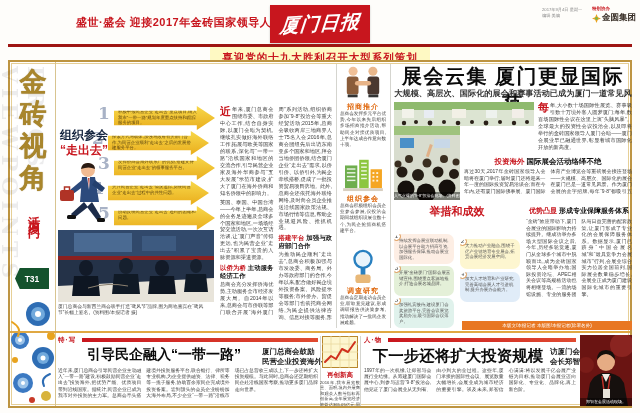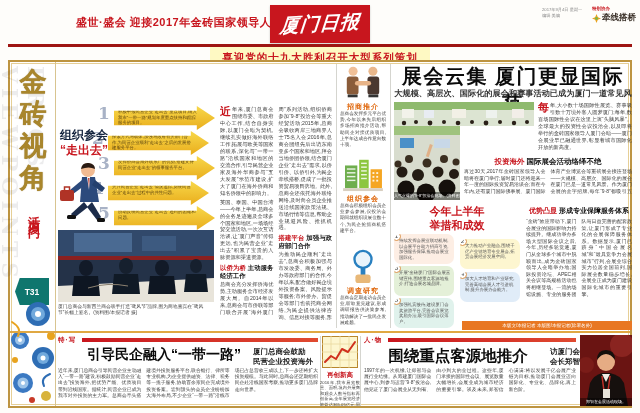--- a/index.html
+++ b/index.html
@@ -49,35 +49,35 @@
   <div class="abs" style="left:542px;top:7px;width:48px;font-size:4.2px;color:#888;line-height:1.5;">
     <div>2017年9月4日 星期一</div>
     <div>编辑 美编</div>
   </div>
   <div class="abs" style="left:592px;top:6px;width:44px;display:flex;align-items:center;gap:1px;flex-wrap:wrap;">
     <span style="font-size:4.5px;color:#c8161e;font-weight:bold;width:100%;text-align:left;">特别协办</span>
     <svg width="9" height="9" viewBox="0 0 10 10">
         <path d="M5 0 L6.5 3.5 L10 5 L6.5 6.5 L5 10 L3.5 6.5 L0 5 L3.5 3.5 Z" fill="#e8a31e"></path>
         <circle cx="5" cy="5" r="1.6" fill="#7ab648"></circle>
       </svg>
-    <span style="font-size:8.5px;font-weight:bold;color:#3a3028;">牵线搭桥</span>
+    <span style="font-size:8.5px;font-weight:bold;color:#3a3028;">金圆集团</span>
   </div>
 
   <div class="abs frame" style="left:8px;top:60px;width:624px;height:348px;background:#fff;"></div>
 
   <div class="abs wm" style="left:-3px;top:66px;height:330px;overflow:hidden;">BRICS VIEWPOINTS</div>
   <div class="abs" style="left:10px;top:62px;width:46px;height:344px;border-right:1px solid #d8c490;">
     <div class="abs" style="left:0;top:4px;width:46px;">
       <div class="goldchar">金</div>
       <div class="goldchar">砖</div>
       <div class="goldchar">视</div>
       <div class="goldchar">角</div>
     </div>
     <div class="abs vert" style="left:15px;top:144px;font-size:12.5px;font-weight:bold;color:#c8161e;letter-spacing:3px;">活力厦门</div>
-    <div class="abs" style="left:5px;top:216px;width:34px;height:27px;background:#0f766e;color:#fff;font-size:8.5px;font-weight:bold;display:flex;align-items:center;justify-content:center;clip-path:polygon(0 50%,14% 0,100% 0,100% 100%,14% 100%);">T31</div>
+    <div class="abs" style="left:5px;top:206px;width:34px;height:21px;background:#14532d;color:#fff;font-size:8.5px;font-weight:bold;display:flex;align-items:center;justify-content:center;clip-path:polygon(0 50%,14% 0,100% 0,100% 100%,14% 100%);">T31</div>
     <svg class="abs" style="left:0;bottom:0;" width="45" height="118" viewBox="0 0 45 118">
       <g fill="none" stroke-linecap="round">
         <circle cx="28" cy="26" r="12" fill="#2e6db4"></circle>
           <circle cx="28" cy="26" r="7" fill="#71a9dc"></circle>
           <circle cx="28" cy="26" r="3" fill="#fff"></circle>
         <circle cx="10" cy="52" r="9" fill="#3b79c2"></circle>
           <circle cx="10" cy="52" r="5" fill="#9cc3e8"></circle>
           <circle cx="10" cy="52" r="2" fill="#fff"></circle>
         <circle cx="33" cy="70" r="11" fill="#2e6db4"></circle>
           <circle cx="33" cy="70" r="6" fill="#71a9dc"></circle>
@@ -262,21 +262,20 @@
   <div class="abs jt" style="left:538px;top:102px;width:94px;height:52px;font-size:5.2px;line-height:1.34;overflow:hidden;">
     <span class="dropcap">每</span><span>年,大小数十场国际性展览、赛事吸引数十万境外客人圆梦厦门;每年,数百场国际性会议在这里上演“头脑风暴”。全球最大的投资性会议投洽会,以及即将举行的金砖国家领导人厦门会晤——厦门会展业早已融通世界,彰显着城市国际化开放的新高度。</span>
   </div>
 
   <div class="abs subhead" style="left:464px;top:157px;width:168px;text-align:center;font-size:7.5px;margin:0;">
     <span class="red">投资海外</span> <span>国际展会活动络绎不绝</span>
   </div>
   <div class="abs jt cols2" style="left:464px;top:168px;width:168px;height:32px;font-size:5px;line-height:1.3;overflow:hidden;">再过30天,2017年金砖国家领导人会晤将在厦门举行;届时厦门还将迎来一年一度的国际投资贸易洽谈会;而在今年内,还有厦门国际佛事展、厦门国际体育产业博览会等重磅展会接连登场——大规模、高层次、国际化的展会在厦门已是一道常见风景。作为厦门会展的金字招牌,每年“9·8”都吸引五大洲120多个国家和地区的客商云集厦门,会展业已成为世界了解厦门的“金名片”。</div>
 
   <div class="abs" style="left:394px;top:204px;width:126px;text-align:center;color:#c8161e;font-weight:bold;font-size:11px;line-height:1.3;">
-    <div>今年上半年</div>
     <div>举措和成效</div>
   </div>
 
   <div class="abs" style="left:394px;top:234px;width:128px;height:94px;">
     <div class="bubble" style="left: 0px; top: 0px; background-color: rgb(253, 238, 228);"><span class="bubbleno">1</span><span>持续发挥会展业联动机制,以会展平台助力招商引资,加强服务保障,推动会展业国际化。</span></div>
     <div class="bubble" style="left: 66px; top: 5px; background-color: rgb(253, 246, 208);"><span class="bubbleno">2</span><span>大力推动产业融合,围绕千亿产业链培育专业展会,拓宽会展经济发展空间。</span></div>
     <div class="bubble" style="left: 0px; top: 32px; background-color: rgb(228, 240, 216);"><span class="bubbleno">3</span><span>开展“金砖厦门”国际会展营销宣传,围绕重点客源地推介,打造会展名城品牌。</span></div>
     <div class="bubble" style="left: 66px; top: 38px; background-color: rgb(224, 236, 248);"><span class="bubbleno">4</span><span>加大人才培育和产业研究,完善高端会展人才引进机制,提升办展办会能力。</span></div>
     <div class="bubble" style="left: 0px; top: 64px; background-color: rgb(224, 242, 236);"><span class="bubbleno">5</span><span>加强礼宾接待,建设厦门会奖旅游平台,完善会议展览奖励办法,吸引国际会议落户。</span></div>
   </div>
@@ -286,21 +285,21 @@
   </div>
   <div class="abs jt cols2" style="left:526px;top:218px;width:106px;height:100px;font-size:5px;line-height:1.32;overflow:hidden;">“金砖”效应带动下,厦门会展业的国际影响力持续提升。继成功举办多场大型国际会议之后,今年,历经多轮竞逐,厦门从全球多个城市中脱颖而出,成为金砖国家领导人会晤举办地;国际投资论坛、APEC相关会议等高规格活动也将相继登场。一流的场馆设施、专业的服务团队与日益完善的配套政策,让厦门形成了专业化的会展保障服务体系。数据显示,厦门已跻身“中国会展名城”和“最具竞争力会展城市”行列,会展业综合实力位居全国前列,国际展会数量稳步增长,会展业正成为厦门建设国际化城市的重要引擎。</div>
 
   <div class="abs" style="left:462px;top:321px;width:170px;height:9px;background:#e87722;color:#fff;font-size:4.6px;line-height:9px;text-align:center;white-space:nowrap;overflow:hidden;">本版文/本报记者 本版图/本报记者(除署名外)</div>
 
   <div class="abs" style="left:10px;top:331px;width:620px;height:2px;background:#e0a843;"></div>
 
   <div class="abs tag" style="left:58px;top:336px;">特·写</div>
   <div class="abs tagbar" style="left:82px;top:338px;width:236px;"></div>
   <div class="abs hl" style="left:62px;top:346px;width:204px;font-size:14px;letter-spacing:0;">引导民企融入“一带一路”</div>
-  <div class="abs deck" style="left:253px;top:347px;width:66px;">
+  <div class="abs deck" style="left:262px;top:347px;width:66px;">
     <div>厦门总商会鼓励</div>
     <div>民营企业投资海外</div>
   </div>
   <div class="abs jt cols3" style="left:58px;top:368px;width:260px;height:38px;font-size:4.8px;line-height:1.3;overflow:hidden;">近年来,厦门总商会引导民营企业主动融入“一带一路”建设,积极鼓励民营企业“走出去”投资海外,把优势产能、优质项目带到沿线国家。据统计,民营企业已成为我市对外投资的主力军。总商会牵头搭建境外投资服务平台,联合银行、律所等专业机构,为企业提供融资、法律、税务等一揽子服务,协助百余家民企完成境外投资备案。尝到甜头的会员企业纷纷加大海外布局,不少企业“一带一路”沿线市场已占总营收三成以上,下一步还将扩大投资规模。与此同时,总商会还定期组织民企赴沿线国家考察,推动更多厦门品牌走向世界。</div>
 
   <div class="abs vline" style="left:320px;top:336px;height:70px;"></div>
   <div class="abs vline" style="left:360px;top:336px;height:70px;"></div>
 
   <svg class="abs" style="left:322px;top:336px;" width="36" height="32" viewBox="0 0 36 32">
     <rect x="0.5" y="0.5" width="35" height="31" fill="#fdf6cf" stroke="#b8872e"></rect>
@@ -312,21 +311,21 @@
         <line x1="18" y1="0" x2="18" y2="32"></line>
         <line x1="27" y1="0" x2="27" y2="32"></line>
       </g>
     <polyline points="3,26 9,20 14,23 20,13 26,16 33,6" fill="none" stroke="#d0301e" stroke-width="2" stroke-linejoin="round" stroke-linecap="round"></polyline>
   </svg>
   <div class="abs" style="left:318px;top:371px;width:44px;text-align:center;font-size:6.5px;font-weight:bold;color:#c8161e;">再创新高</div>
   <div class="abs jt" style="left:320px;top:380px;width:40px;height:26px;font-size:4.2px;line-height:1.3;overflow:hidden;">2016年,我市展览数量、面积,境内外展商和观众人数等指标再创新高,全年展览经济效益达365.05亿元,同比增长14.3%。</div>
 
   <div class="abs tag" style="left:364px;top:336px;">人·物</div>
   <div class="abs tagbar" style="left:388px;top:338px;width:188px;"></div>
-  <div class="abs hl" style="left:368px;top:346px;width:180px;font-size:15.5px;letter-spacing:0;">围绕重点客源地推介</div>
+  <div class="abs hl" style="left:368px;top:346px;width:180px;font-size:15.5px;letter-spacing:0;">下一步还将扩大投资规模</div>
   <div class="abs deck" style="left:550px;top:347px;width:58px;">
     <div>访厦门会展协会</div>
     <div>会长郑智</div>
   </div>
   <div class="abs jt cols3" style="left:364px;top:368px;width:212px;height:38px;font-size:4.8px;line-height:1.3;overflow:hidden;">1997年的一次机缘,让郑智与会展行业结缘。从筹建厦门国际会展中心,到参与运营“9·8”投洽会,他见证了厦门会展业从无到有、由小到大的全过程。这些年,厦门承接的国际性会议、展览数量大幅增长,会展业成为城市经济的重要引擎。谈及未来,郑智信心满满:将以发展千亿会展产业链为目标,推动厦门会展业迈向国际化、专业化、品牌化,再上新台阶。</div>
 
   <svg class="abs" style="left:580px;top:335px;" width="52" height="71" viewBox="0 0 52 71" preserveAspectRatio="none">
     <rect width="52" height="71" fill="#6a1412"></rect>
     <circle cx="42" cy="10" r="12" fill="#8a2420"></circle>
       <circle cx="6" cy="30" r="8" fill="#7a1c18"></circle>

